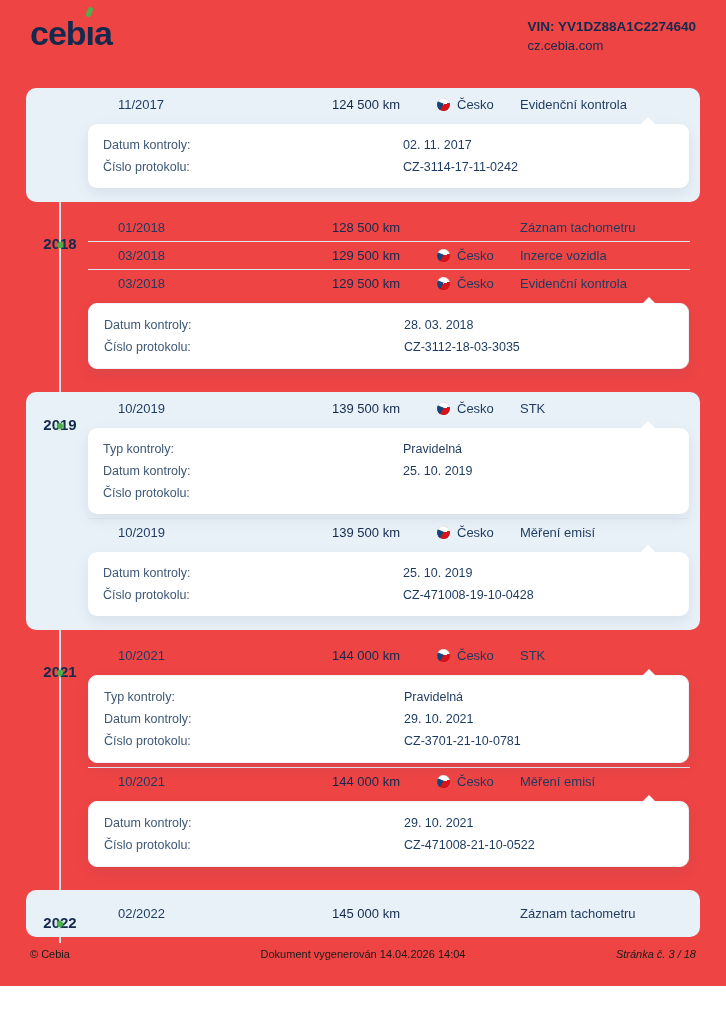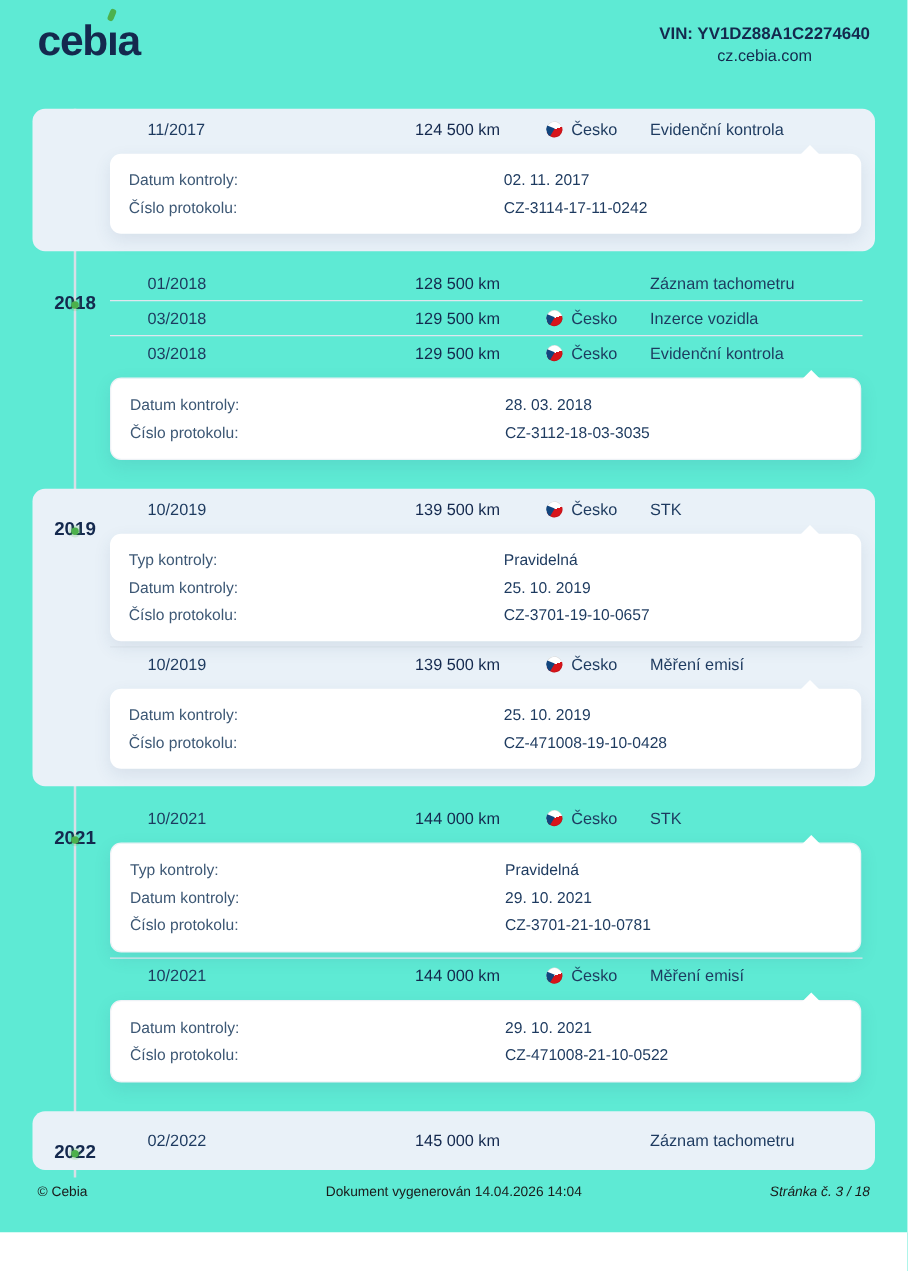--- a/index.html
+++ b/index.html
@@ -7,29 +7,29 @@
     --text:#1d3a5f;
     --muted:#3d5875;
     --green:#4cb14c;
     --tint:#e9f1f8;
     --sep:#dfe7ee;
     --line:#d8dfe6;
   }
   *{box-sizing:border-box;margin:0;padding:0;}
   html,body{background:#ffffff;}
   body{font-family:"Liberation Sans","DejaVu Sans",sans-serif;color:var(--text);}
-  .page{position:relative;width:726px;height:986px;background:#5eead4;overflow:hidden;}
+  .page{position:relative;width:726px;height:986px;background:#ef4444;overflow:hidden;}
 
   
   .header{display:flex;justify-content:space-between;align-items:flex-start;padding:14px 30px 0 30px;}
   .logo{font-weight:bold;font-size:34px;letter-spacing:-1px;color:var(--navy);line-height:38px;}
   .logo .logo-i{position:relative;display:inline-block;}
   .logo .logo-tick{position:absolute;left:1px;top:-7px;width:5px;height:10px;border-radius:3px;
     background:var(--green);transform:rotate(22deg);}
-  .header-right{text-align:center;line-height:18px;padding-top:4px;}
+  .header-right{text-align:left;line-height:18px;padding-top:4px;}
   .vin{font-weight:bold;font-size:13.5px;color:var(--navy);}
   .site{font-size:13px;color:var(--navy);text-decoration:none;display:inline-block;}
 
   
   .timeline{position:relative;margin:33px 26px 0 26px;}
   .vline{position:absolute;left:33px;top:0;height:calc(100% + 6px);width:2px;background:var(--line);z-index:0;}
   .tl-section{position:relative;border-radius:10px;padding:3px 0 10px 0;margin-bottom:9px;z-index:1;}
   .tl-section.tinted{background:var(--tint);}
   .tl-section.single{padding:10px 0;}
   .year-label{position:absolute;left:4px;top:24px;width:60px;text-align:center;
@@ -176,21 +176,20 @@
                 <div class="d-row">
                   <span class="d-label">Typ kontroly:</span>
                   <span class="d-value">Pravidelná</span>
                 </div>
                 <div class="d-row">
                   <span class="d-label">Datum kontroly:</span>
                   <span class="d-value">25. 10. 2019</span>
                 </div>
                 <div class="d-row">
                   <span class="d-label">Číslo protokolu:</span>
-                  <span class="d-value">CZ-3701-19-10-0657</span>
                 </div>
               </div>
             </div>
             <div class="entry sep">
               <div class="row">
                 <span class="c-date">10/2019</span>
                 <span class="c-odo">139 500 km</span>
                 <span class="c-country">
                   <span class="flag"></span>
                   <span class="c-name">Česko</span>

